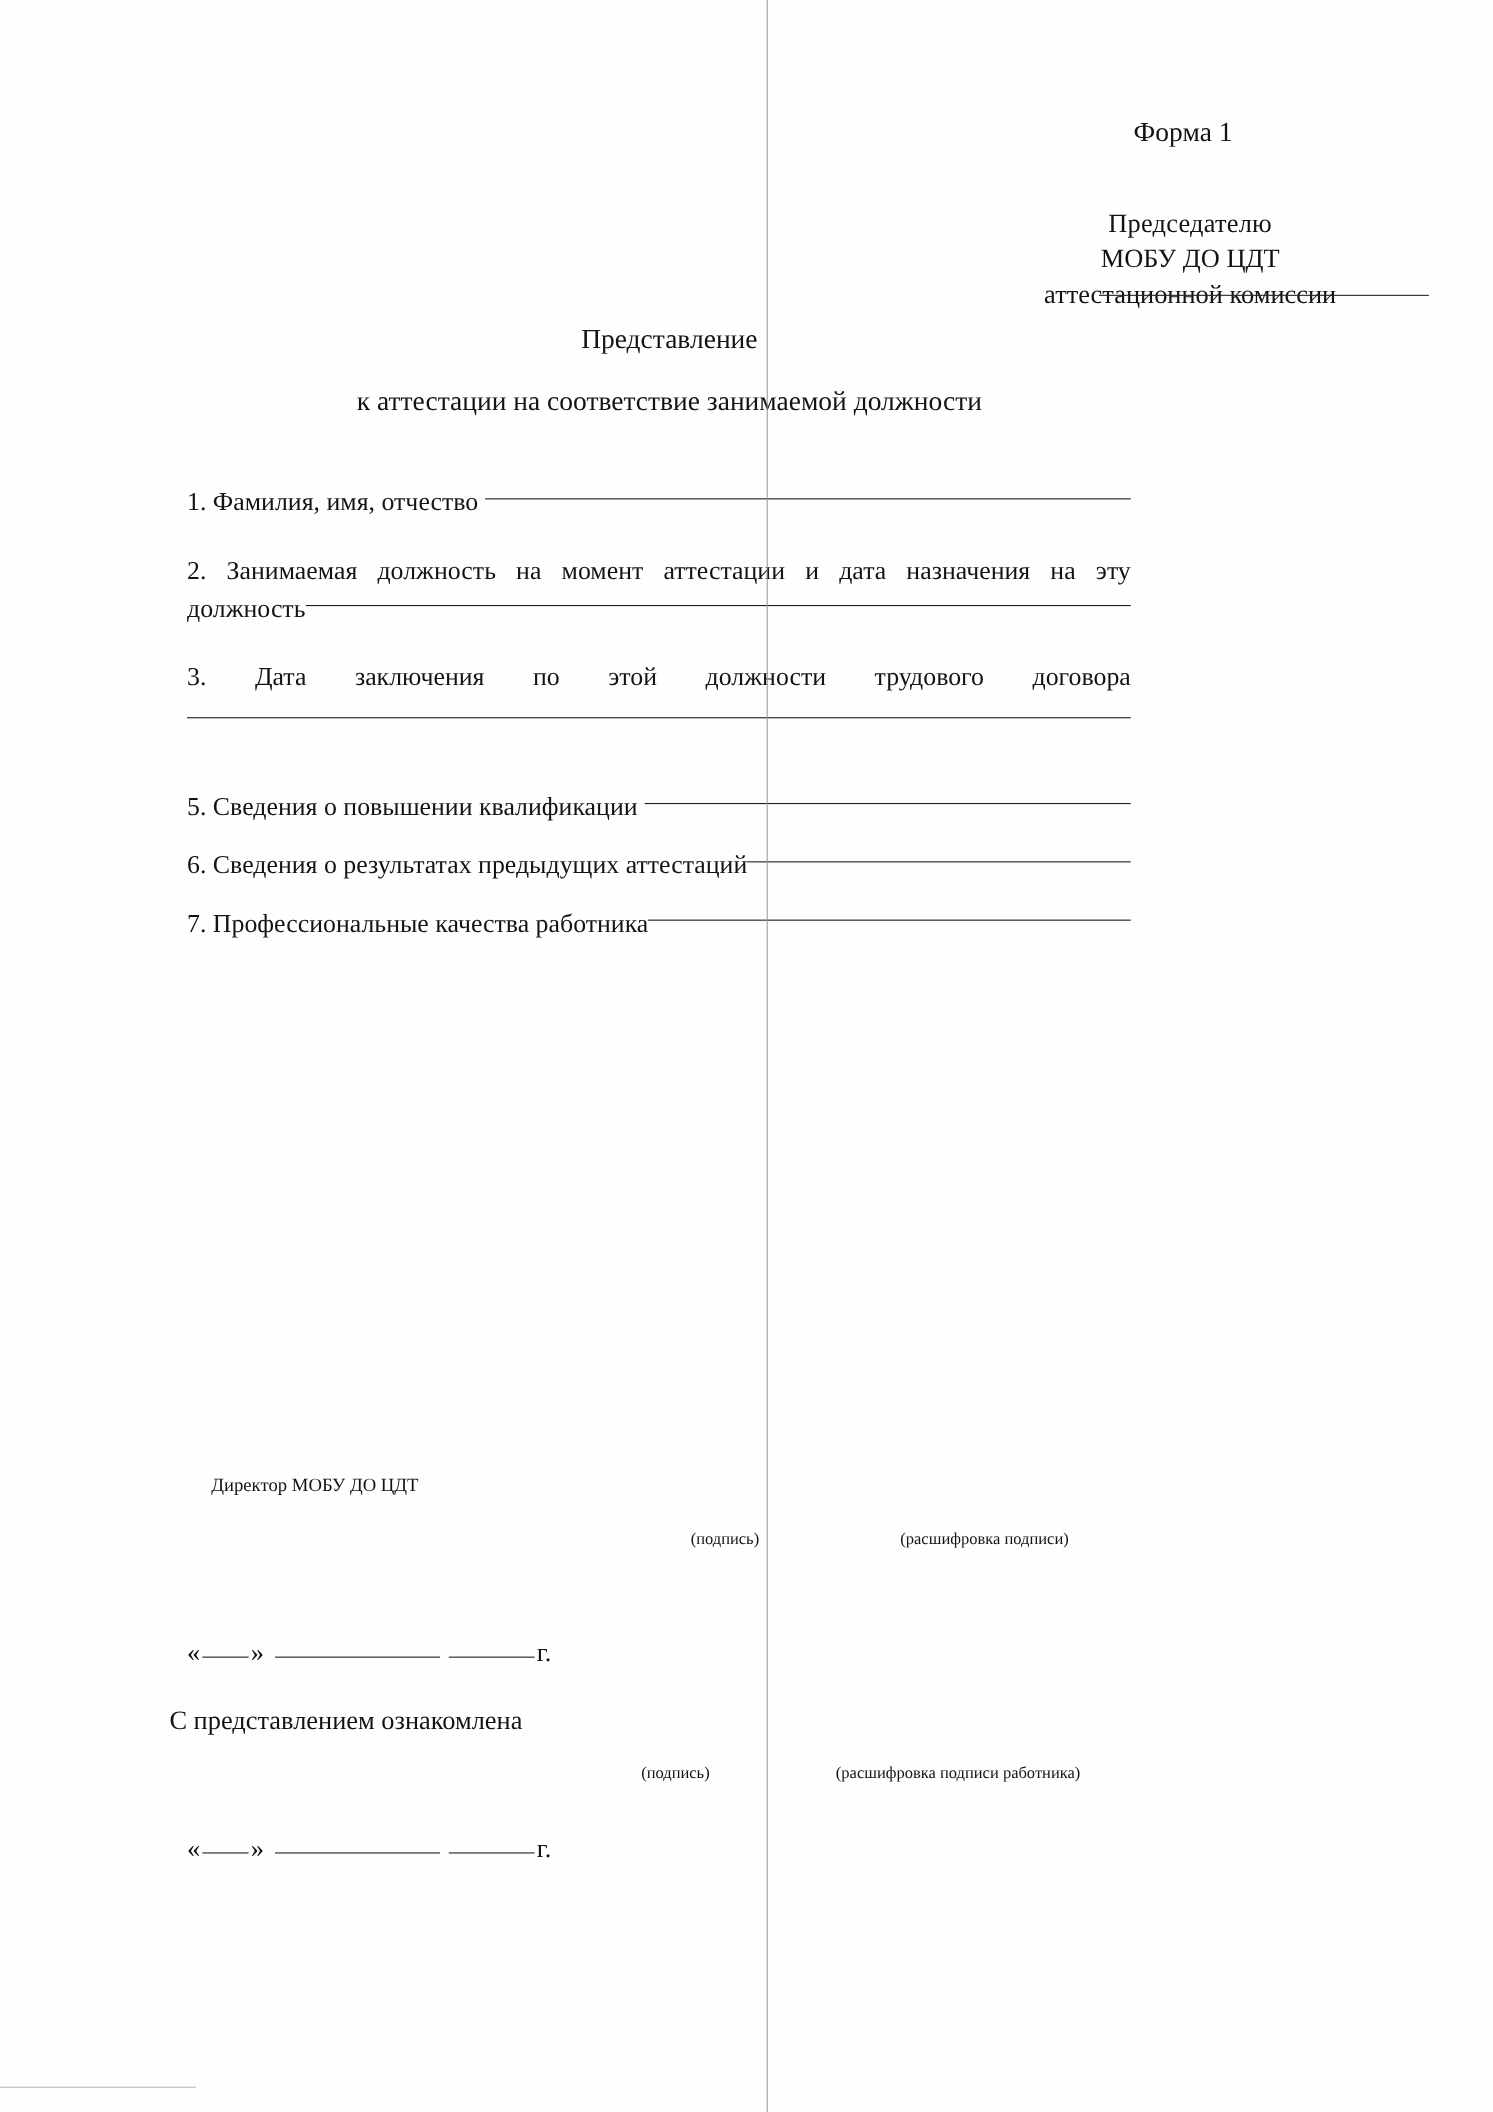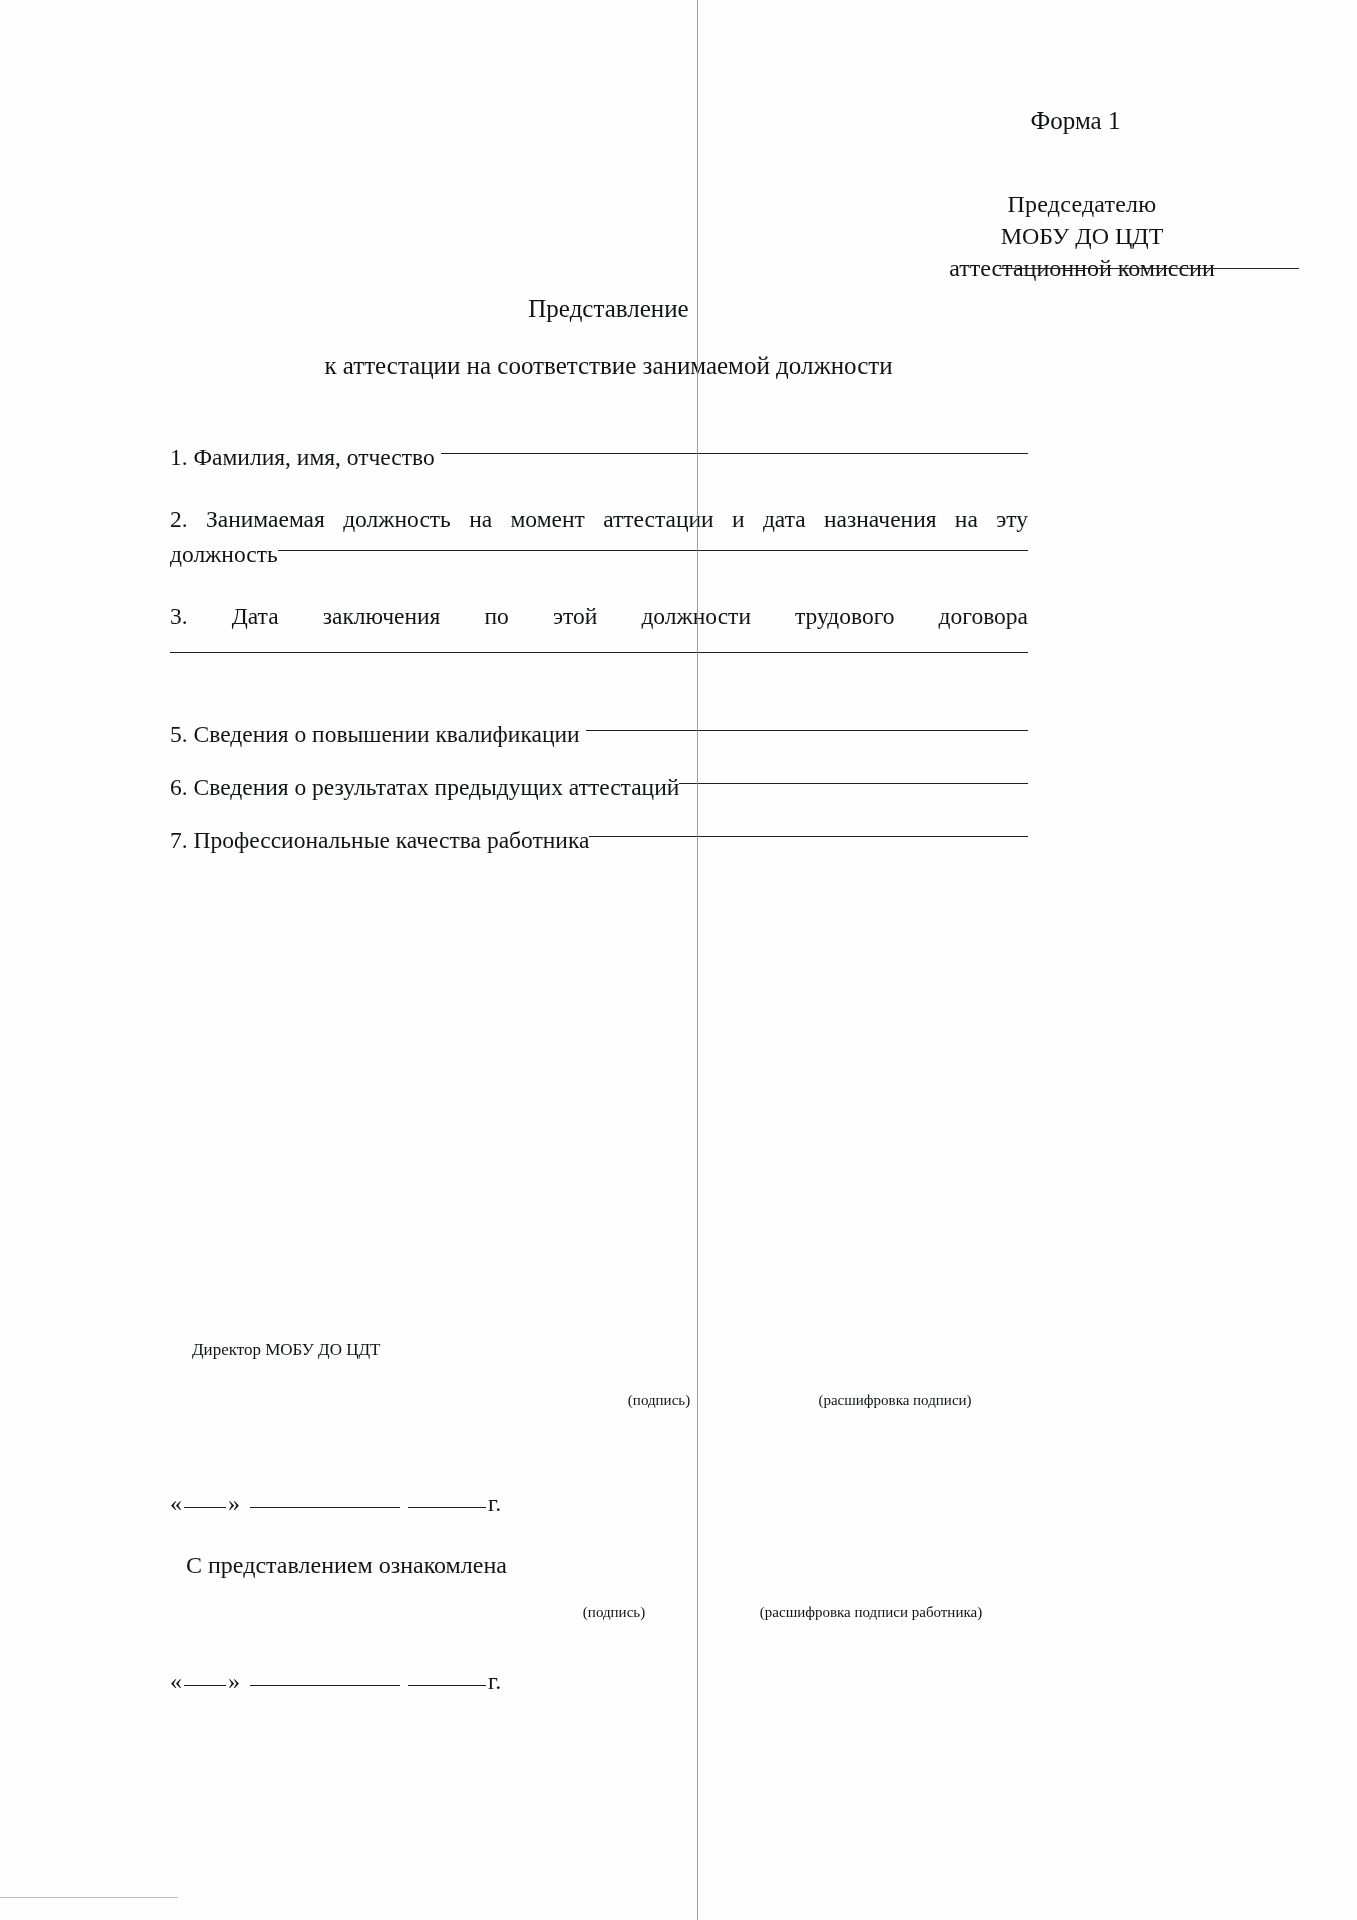--- a/index.html
+++ b/index.html
@@ -215,21 +215,21 @@
     display: inline-block;
     width: 78px;
     border-bottom: 1.6px solid #1d1f23;
     margin: 0 2px 0 0;
     position: relative;
     top: -3px;
   }
 
   .ack {
     position: absolute;
-    left: 186px;
+    left: 154px;
     font-size: 24px;
     white-space: nowrap;
   }
 </style>
 </head>
 <body>
 
 <div id="page">
 
   <div class="sheet">

